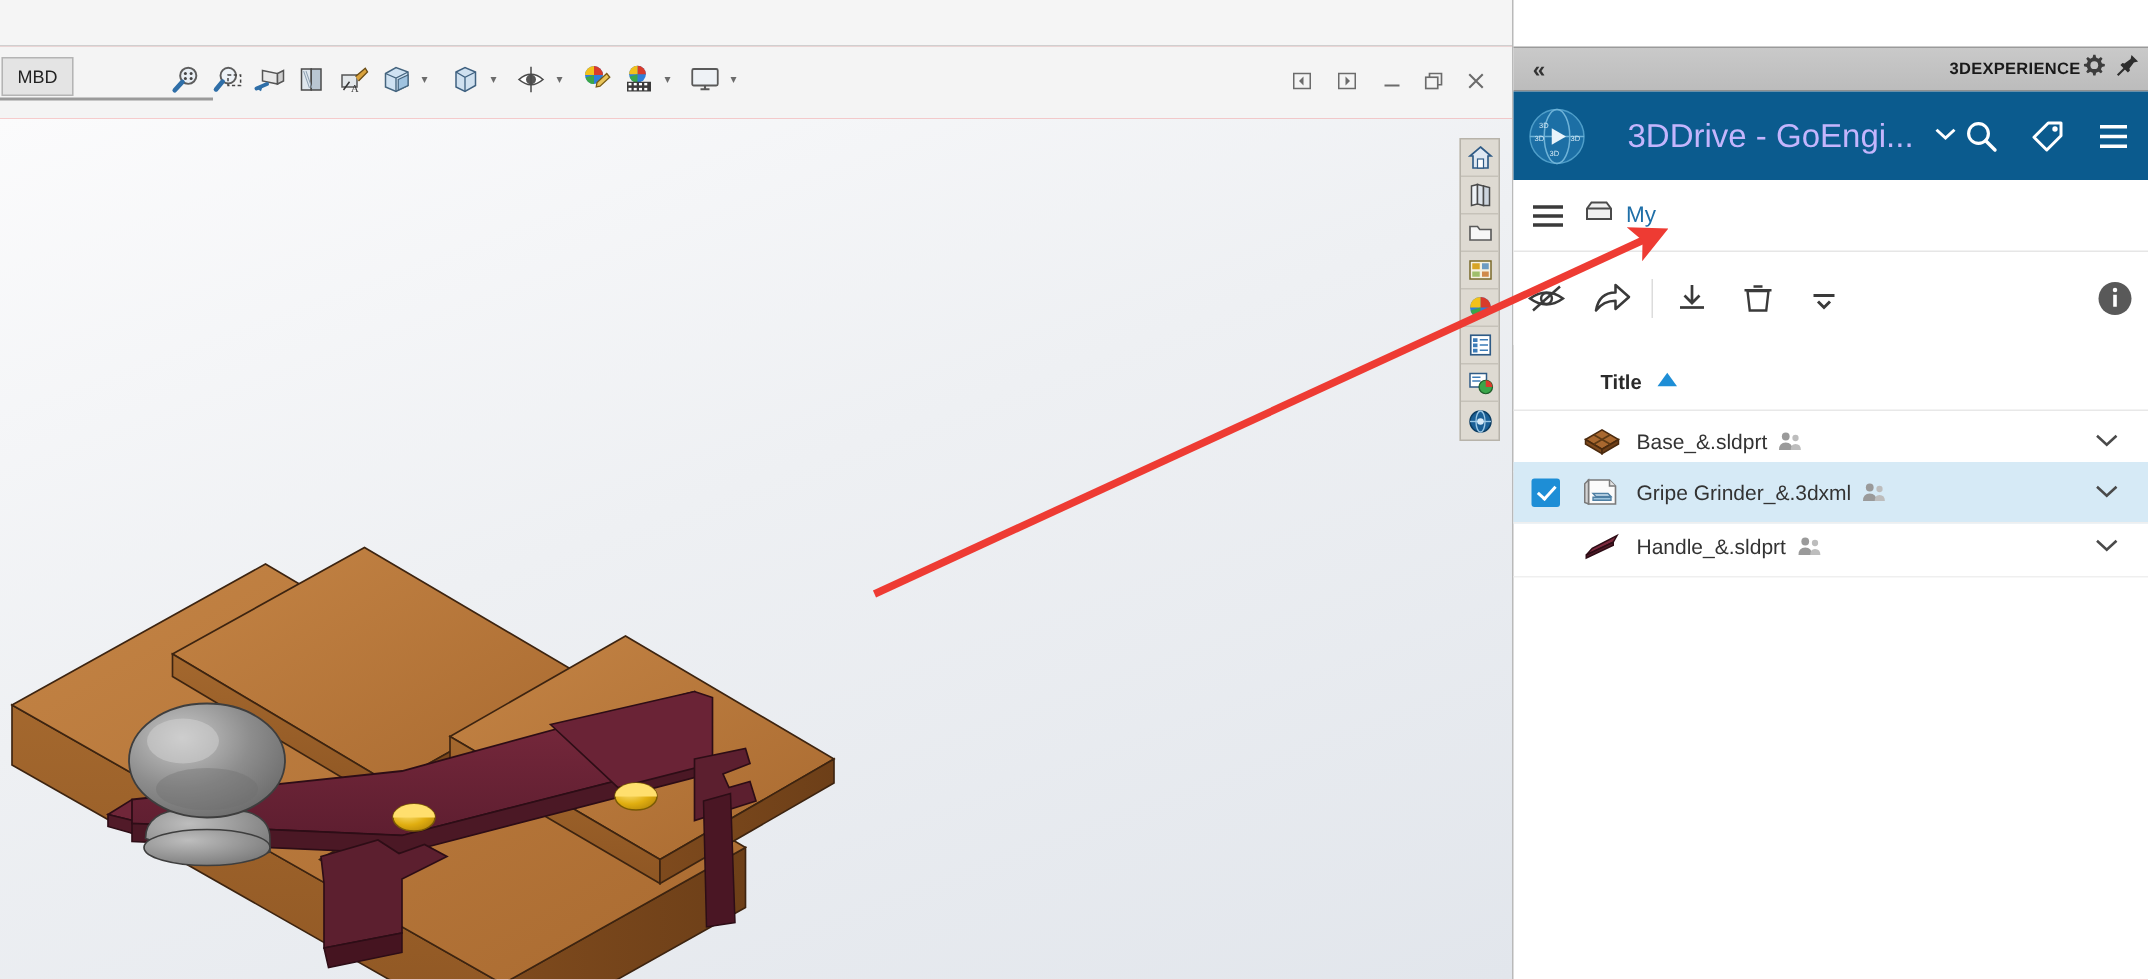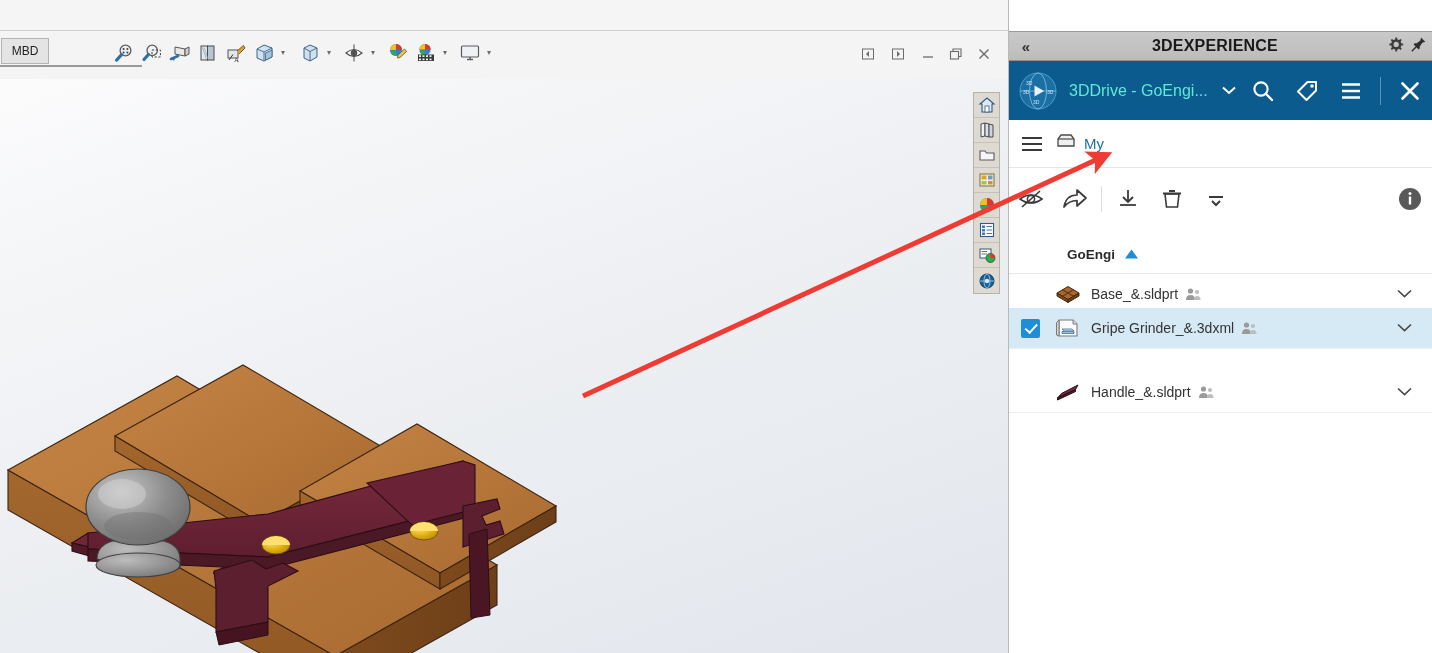--- a/index.html
+++ b/index.html
@@ -87,30 +87,30 @@
     display:flex; align-items:center; justify-content:flex-end;
     padding-right:14px;
   }
   #x-titlebar {
     position:absolute; left:0; top:31px; width:424px; height:30px;
     background: linear-gradient(#c9c9c9,#bcbcbc);
     border-top:1px solid #9a9a9a; border-bottom:1px solid #8f8f8f;
     display:flex; align-items:center;
   }
   #x-collapse { width:34px; text-align:center; font-size:15px; color:#333; font-weight:bold; }
-  #x-title { flex:1; text-align:center; font-size:16px; font-weight:bold; color:#1a1a1a; letter-spacing:.2px; }
+  #x-title { flex:1; text-align:right; font-size:11px; font-weight:bold; color:#1a1a1a; letter-spacing:.2px; }
   #x-title-icons { display:flex; align-items:center; gap:6px; padding-right:6px; }
 
   #x-blue {
     position:absolute; left:0; top:61px; width:424px; height:59px;
     background:#0b5b8e;
     display:flex; align-items:center;
   }
   #x-compass { margin-left:10px; width:38px; height:38px; flex:0 0 auto; }
-  #x-appname { color:#5eead4; font-size:16px; margin-left:12px; white-space:nowrap; }
+  #x-appname { color:#c4b5fd; font-size:22px; margin-left:28px; white-space:nowrap; }
   #x-appcaret { color:#fff; margin-left:12px; font-size:15px; }
   #x-blue-icons { margin-left:auto; display:flex; align-items:center; gap:14px; padding-right:8px; }
   .xbi { width:30px; height:30px; display:flex; align-items:center; justify-content:center; }
   #x-sep { width:1px; height:28px; background:#5e93b5; }
 
   
   #x-subbar {
     position:absolute; left:0; top:120px; width:424px; height:48px;
     background:#fff; border-bottom:1px solid #e6e6e6;
     display:flex; align-items:center;
@@ -591,21 +591,21 @@
       <span id="x-info">
         <svg width="26" height="26" viewBox="0 0 26 26">
             <circle cx="13" cy="13" r="11" fill="#595959"></circle>
             <rect x="11.8" y="10.5" width="2.4" height="8" fill="#fff"></rect>
             <circle cx="13" cy="7.4" r="1.5" fill="#fff"></circle>
           </svg>
       </span>
     </div>
 
     <div id="x-listhdr">
-      <span class="lbl">GoEngi</span>
+      <span class="lbl">Title</span>
       <span id="x-sortarrow">
         <svg width="15" height="12" viewBox="0 0 15 12">
             <path d="M7.5 1.5 L14 10.5 L1 10.5 Z" fill="#1e8ed6"></path>
           </svg>
       </span>
     </div>
 
     <div class="frow" style="top:274px">
       <span class="fcheck"></span>
       <span class="ficon">
@@ -654,21 +654,21 @@
             <path d="M8.8 13 Q8.8 9 12 9 Q15.6 9 15.6 13 Z" fill="#bdbdbd"></path>
           </svg>
       </span>
       <span class="fchev">
         <svg width="17" height="11" viewBox="0 0 17 11">
             <path d="M2 2.5 L8.5 8.5 L15 2.5" fill="none" stroke="#4a4a4a" stroke-width="1.7"></path>
           </svg>
       </span>
     </div>
 
-    <div class="frow" style="top:372px">
+    <div class="frow" style="top:344px">
       <span class="fcheck"></span>
       <span class="ficon">
         <svg width="26" height="20" viewBox="0 0 26 20">
           <path d="M2.5 16 L6.5 11.5 L23 3 L20.5 7.5 Z" fill="#7b2a3e" stroke="#2d0d16" stroke-width="1"></path>
           <path d="M2.5 16 L2.5 18 L20.5 9.5 L20.5 7.5 Z" fill="#531a28" stroke="#2d0d16" stroke-width="1"></path>
         </svg>
       </span>
       <span class="fname">Handle_&amp;.sldprt</span>
       <span class="fshare">
         <svg width="17" height="14" viewBox="0 0 17 14">

